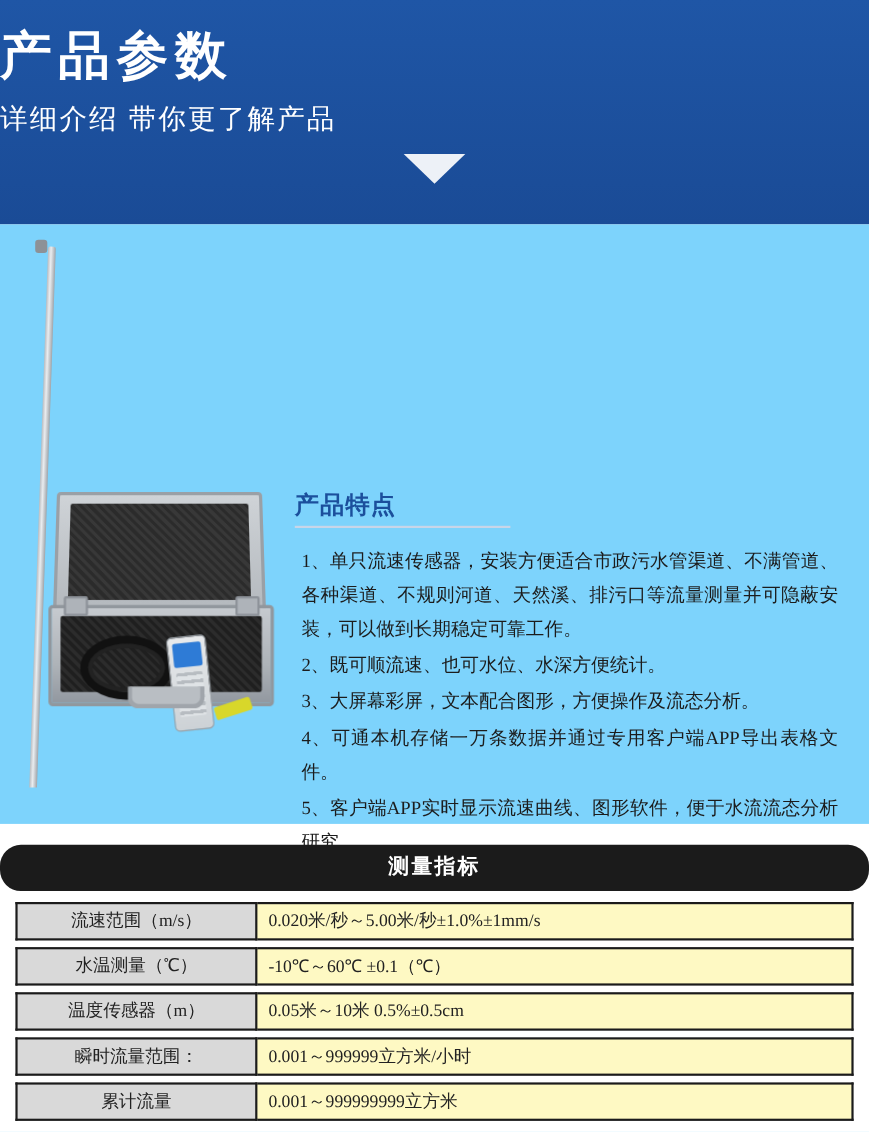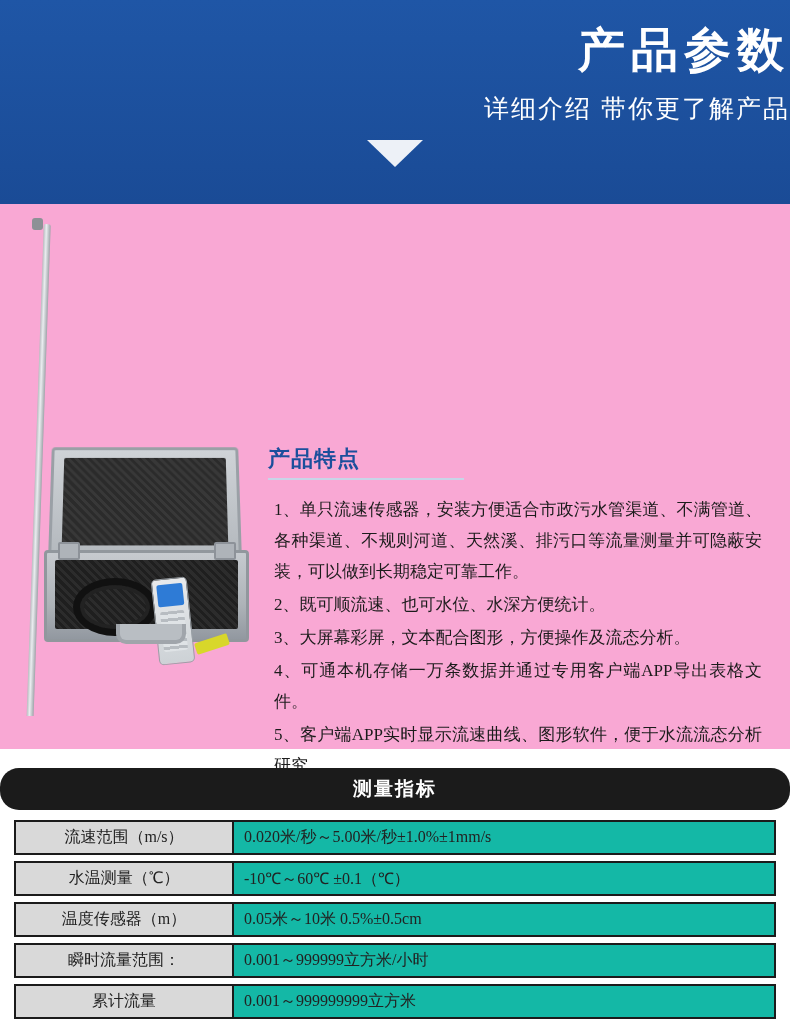--- a/index.html
+++ b/index.html
@@ -15,21 +15,21 @@
     overflow: hidden;
   }
 
   
   .banner {
     position: relative;
     width: 790px;
     height: 204px;
     background: #1b4f9c;
     background: linear-gradient(180deg, #1f56a6 0%, #1a4b96 100%);
-    text-align: right;
+    text-align: left;
     box-sizing: border-box;
     padding-top: 20px;
   }
   .banner-title {
     font-size: 47px;
     font-weight: bold;
     color: #ffffff;
     letter-spacing: 6px;
     line-height: 60px;
     margin: 0;
@@ -50,21 +50,21 @@
     border-right: 28px solid transparent;
     border-top: 27px solid #ffffff;
     opacity: 0.92;
   }
 
   
   .feature-section {
     position: relative;
     width: 790px;
     height: 545px;
-    background: #f9a8d4;
+    background: #7dd3fc;
     box-sizing: border-box;
   }
 
   
   .photo {
     position: absolute;
     left: 0px;
     top: 12px;
     width: 250px;
     height: 500px;
@@ -272,21 +272,21 @@
     padding: 0 10px;
     box-sizing: border-box;
   }
   td.spec-label {
     width: 218px;
     background: #d9d9d9;
     text-align: center;
     font-size: 15.5px;
   }
   td.spec-value {
-    background: #14b8a6;
+    background: #fef9c3;
     text-align: left;
   }
   tr.spacer td {
     border: none;
     height: 8px;
     padding: 0;
     background: #ffffff;
   }
 </style>
 </head>

